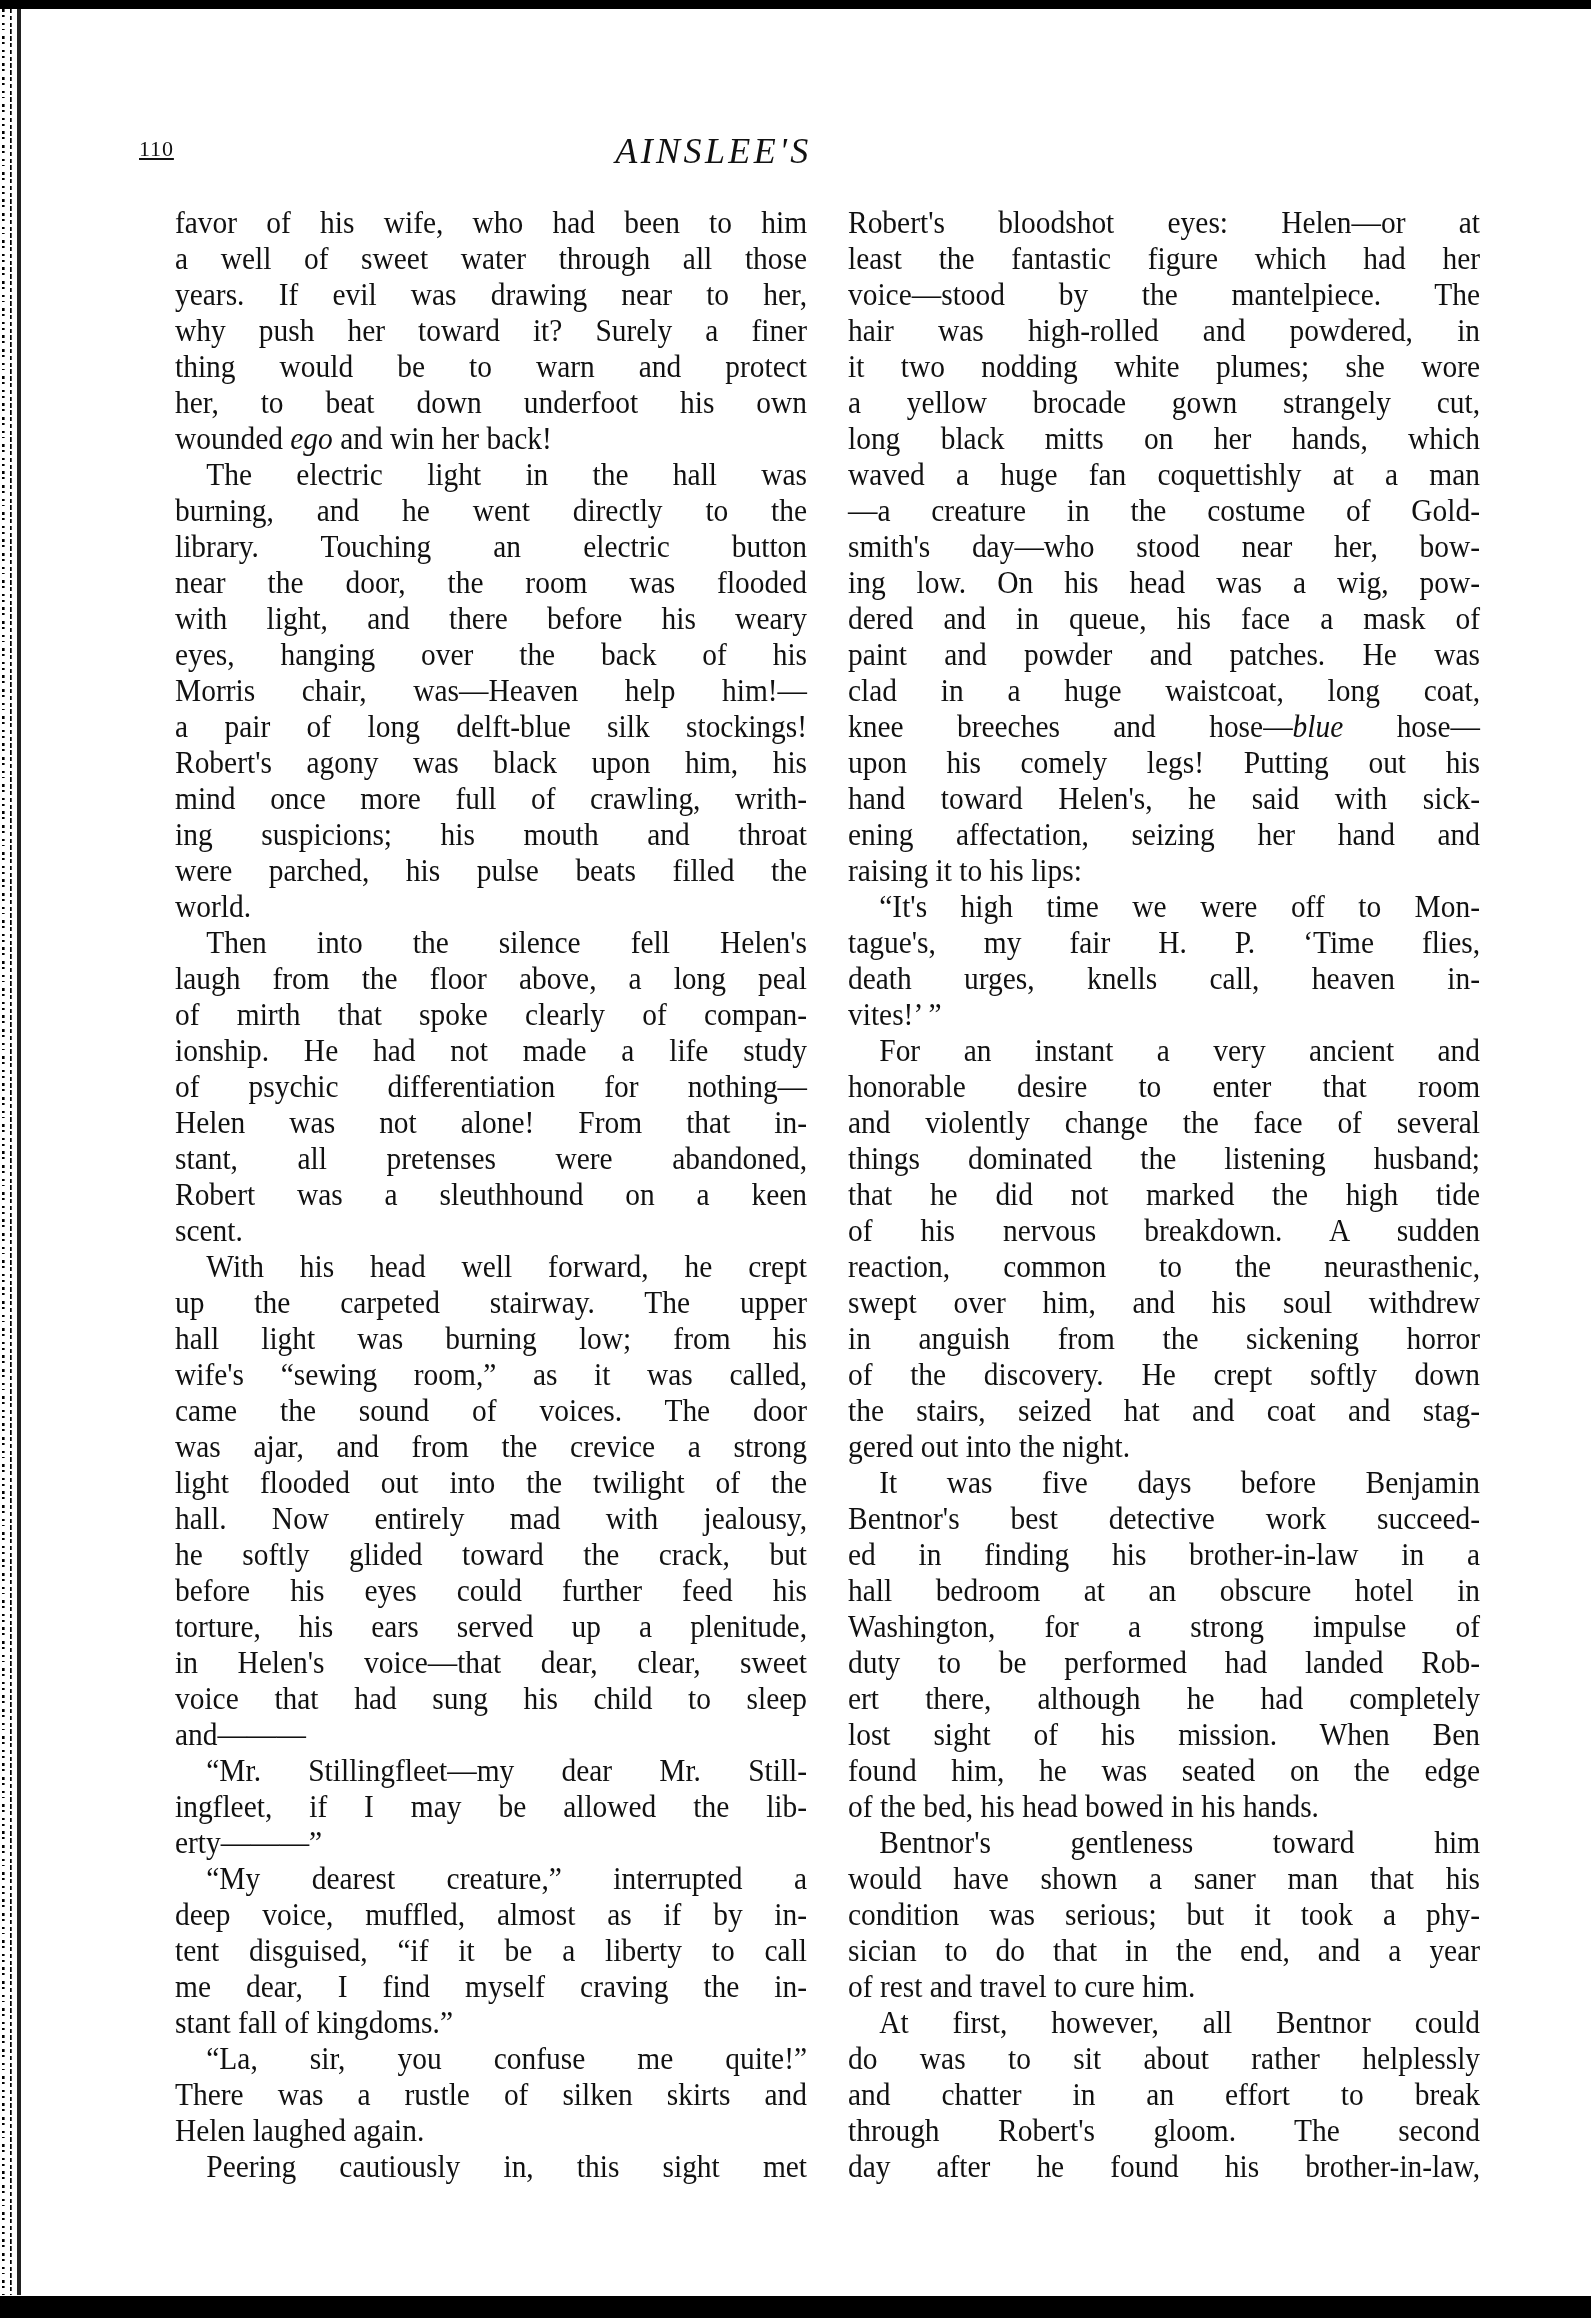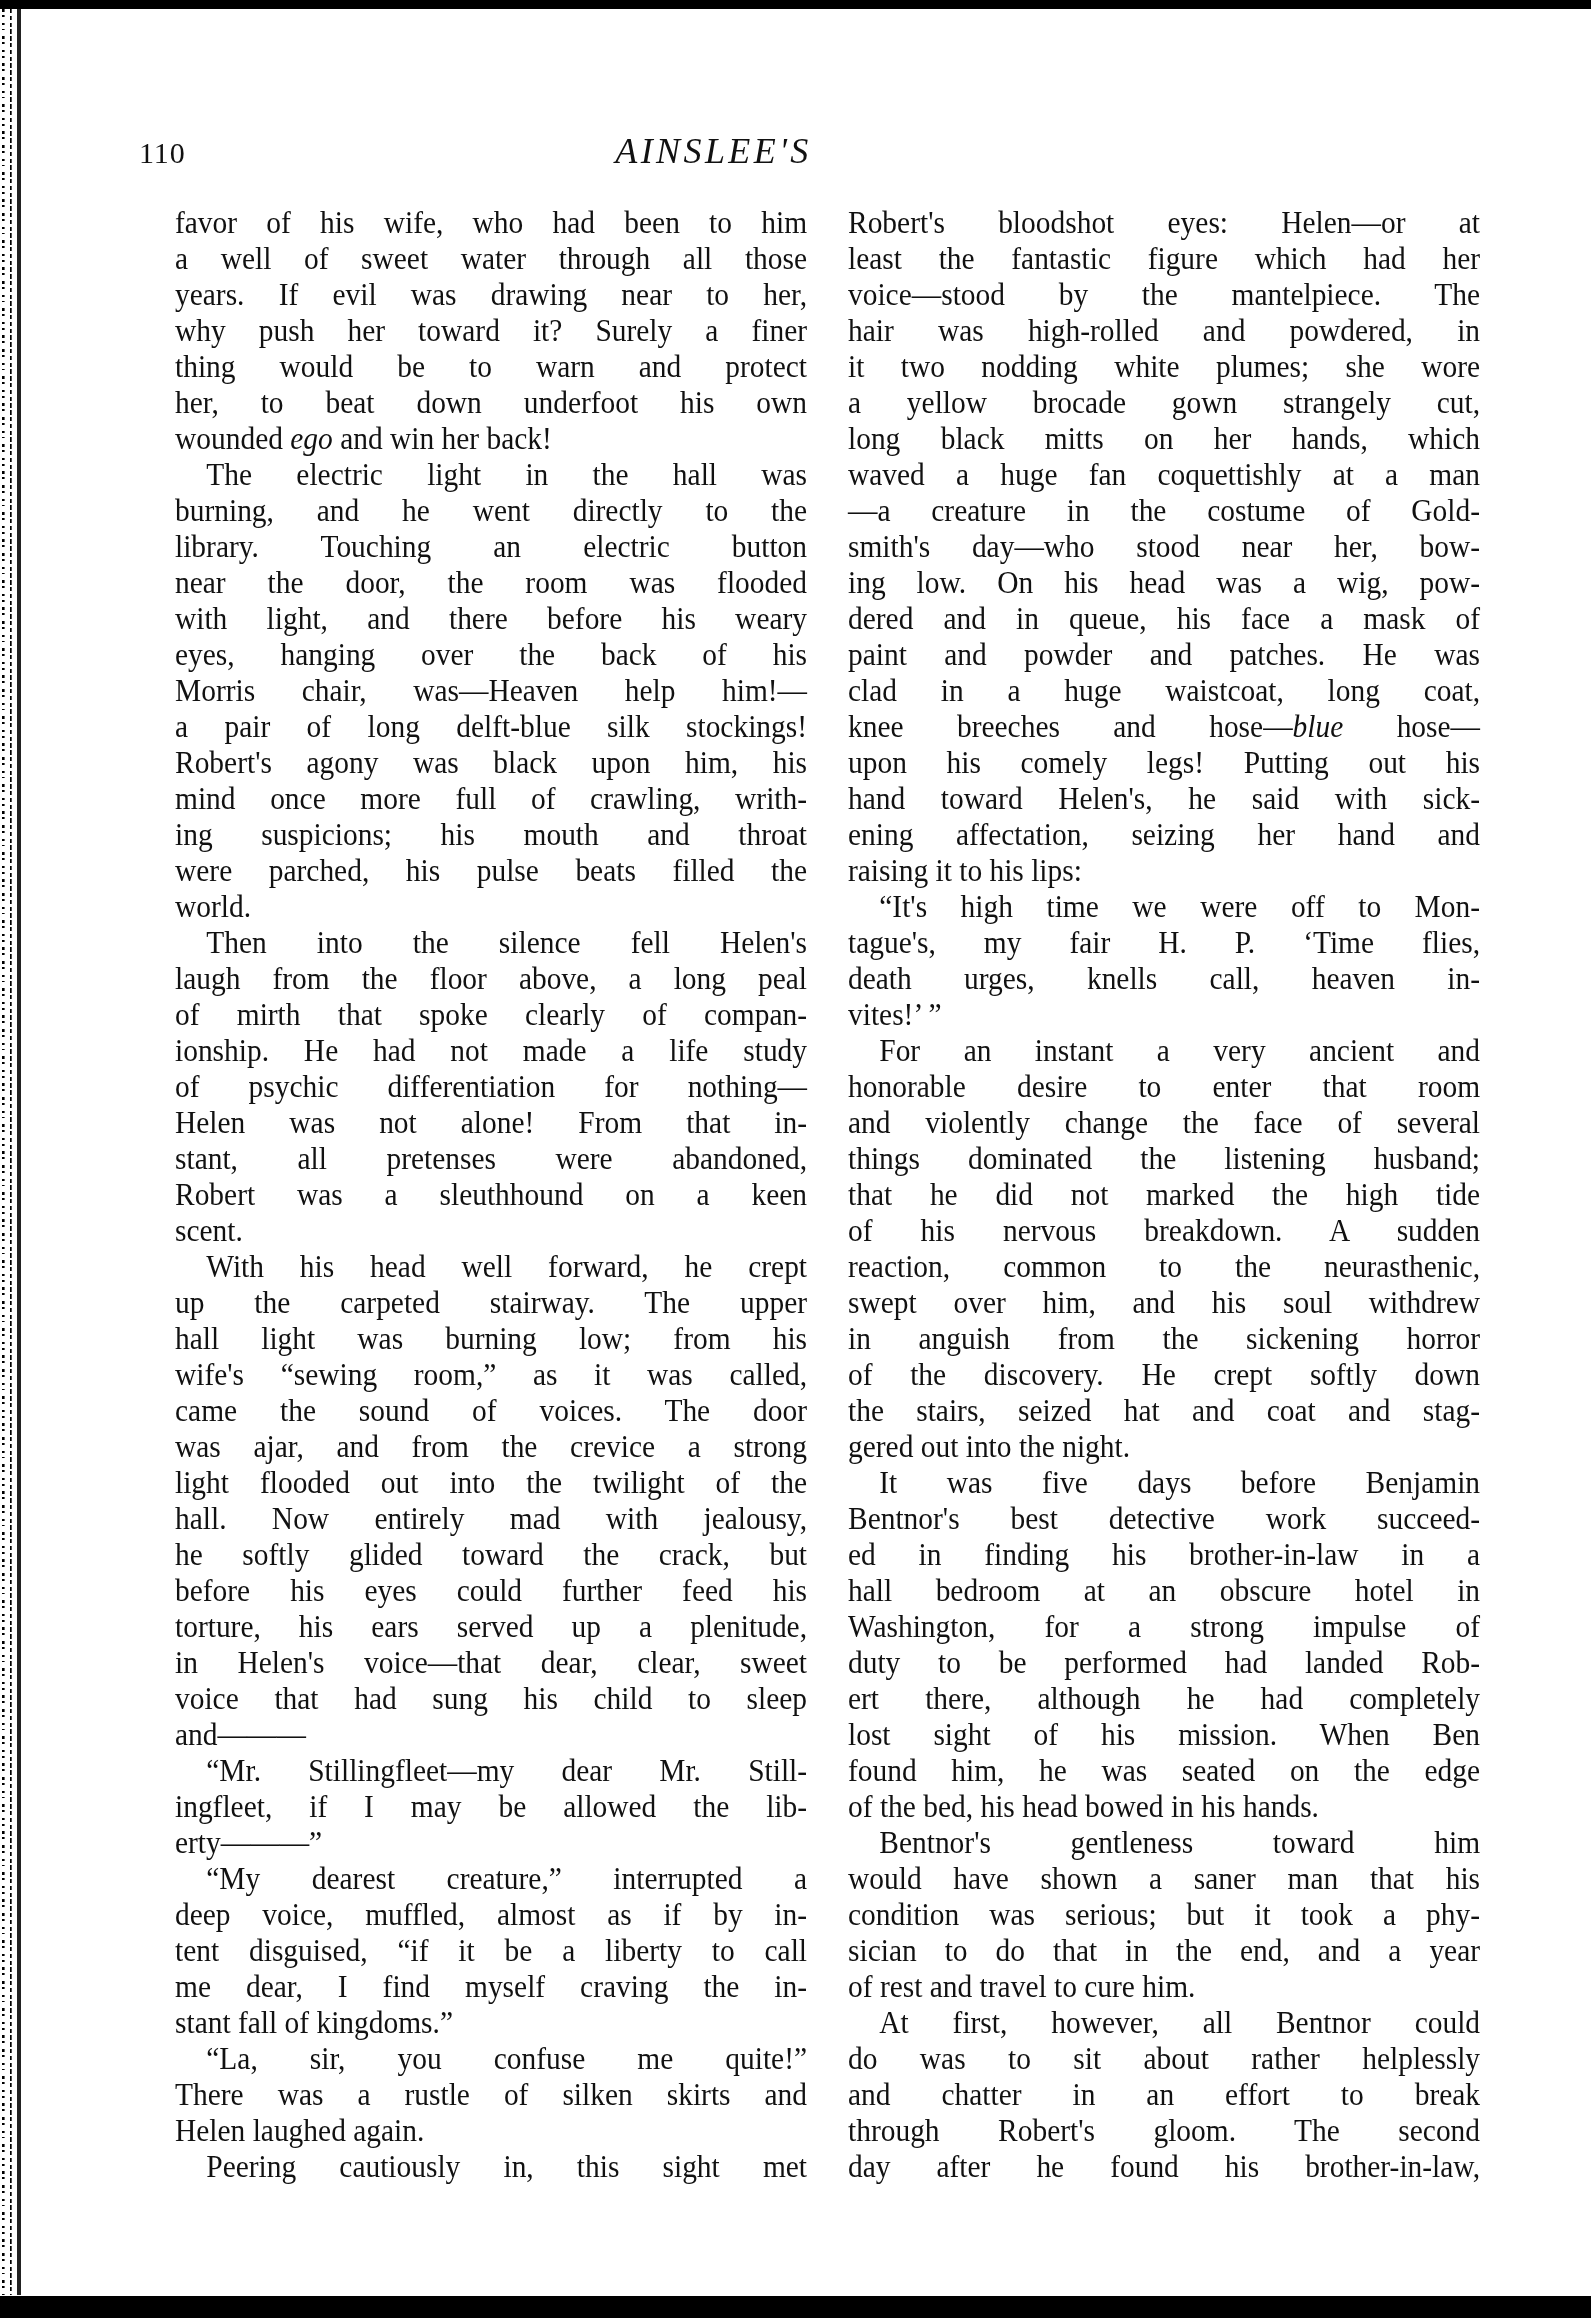--- a/index.html
+++ b/index.html
@@ -12,21 +12,21 @@
   .bottom-band { position: absolute; left: 0; top: 2296px; width: 1592px; height: 23px; background: #000; }
   .spine {
     position: absolute; left: 0; top: 9.4px; width: 22px; height: 2286px;
     background:
       repeating-linear-gradient(180deg, #000 0 2.6px, #fff 2.6px 6px, #000 6px 7.7px, #fff 7.7px 13.6px) 1.7px 0/2.6px 100% no-repeat,
       repeating-linear-gradient(180deg, #000 0 4.3px, #fff 4.3px 6.8px) 10.2px 0/1.7px 100% no-repeat,
       linear-gradient(#222,#222) 17px 0/4.3px 100% no-repeat;
   }
   .page-number {
     position: absolute; left: 139px; top: 136px;
-    font-size: 30px; letter-spacing: 0.9px; font-variant: small-caps;
+    font-size: 22px; letter-spacing: 0.9px; font-variant: small-caps; text-decoration: underline;
   }
   .running-head {
     position: absolute; left: 0; width: 1376px; top: 130px; text-align: center;
     font-size: 36px; font-style: italic; letter-spacing: 3.4px; padding-left: 51px; box-sizing: border-box;
   }
   .column { position: absolute; top: 204px; width: 633px; margin-left: 36px; }
   .col-left { left: 139px; }
   .col-right { left: 812px; }
   .line {
     display: block; height: 36px; line-height: 36px; font-size: 32px;

